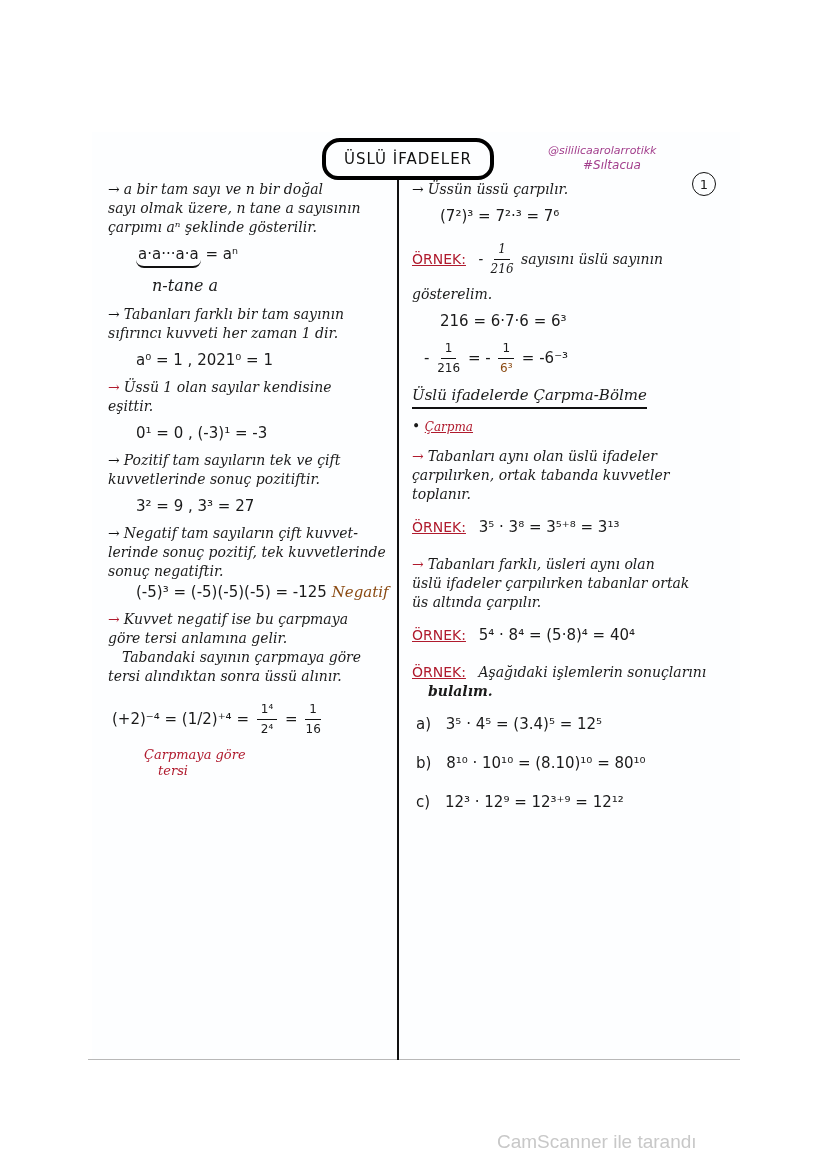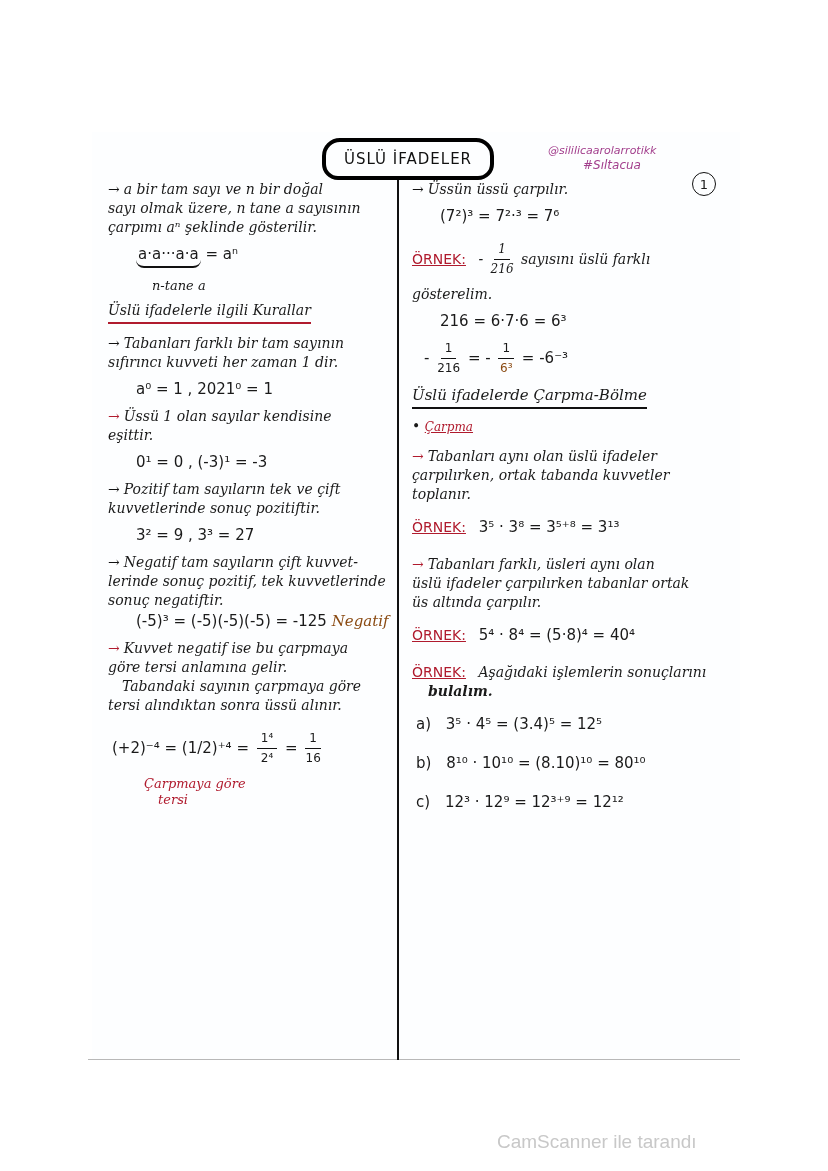--- a/index.html
+++ b/index.html
@@ -32,21 +32,21 @@
   .para { margin-bottom: 4px; }
   .arrow { color: #111; margin-right: 4px; font-style: normal; }
   .arrow.red { color: #b01b2e; }
   .math { font-family: "DejaVu Sans", sans-serif; font-style: normal; font-size: 15px; margin: 8px 0 8px 28px; }
   .heading-u { border-bottom: 2px solid #b01b2e; display: inline-block; padding-bottom: 2px; }
   .heading-k { border-bottom: 2px solid #111; display: inline-block; padding-bottom: 2px; font-size: 15px; }
   .ornek { color: #b01b2e; font-size: 14px; font-style: normal; text-decoration: underline; margin-right: 8px; font-family: "DejaVu Sans", sans-serif; }
   .red { color: #b01b2e; }
   .brown { color: #8a4a12; }
   .underbrace { border-bottom: 2px solid #111; display: inline-block; border-radius: 0 0 8px 8px; padding: 0 2px 2px; }
-  .underlabel { margin-left: 44px; font-size: 13px; }
+  .underlabel { margin-left: 44px; font-size: 16px; }
   .note-red { color: #b01b2e; font-size: 13px; margin-left: 36px; line-height: 16px; }
   .frac { display: inline-flex; flex-direction: column; align-items: center; vertical-align: middle; font-size: 12px; margin: 0 3px; }
   .frac .n { border-bottom: 1.5px solid #111; padding: 0 4px; }
   .item-label { font-style: normal; margin-right: 10px; }
   .watermark { position: absolute; left: 497px; top: 1131px; font-family: "Liberation Sans", sans-serif; font-size: 19px; color: #c8c8c8; }
   .gap { height: 10px; }
 </style>
 </head>
 <body>
 
@@ -63,21 +63,20 @@
   <div class="para">
     <div class="line"><span class="arrow">→</span><span>a bir tam sayı ve n bir doğal</span></div>
     <div class="line">sayı olmak üzere, n tane a sayısının</div>
     <div class="line">çarpımı aⁿ şeklinde gösterilir.</div>
   </div>
   <div class="math">
     <span class="underbrace">a·a···a·a</span>
     <span>= aⁿ</span>
   </div>
   <div class="underlabel">n-tane a</div>
-  <div style="margin-top:6px;"><span class="heading-u">Üslü ifadelerle ilgili Kurallar</span></div>
   <div class="gap"></div>
 
   <div class="para">
     <div class="line"><span class="arrow">→</span><span>Tabanları farklı bir tam sayının</span></div>
     <div class="line">sıfırıncı kuvveti her zaman 1 dir.</div>
     <div class="math">a⁰ = 1  ,  2021⁰ = 1</div>
   </div>
 
   <div class="para">
     <div class="line"><span class="arrow red">→</span><span>Üssü 1 olan sayılar kendisine</span></div>
@@ -132,21 +131,21 @@
   </div>
 
   <div class="para" style="margin-top:14px;">
     <div class="line">
       <span class="ornek">ÖRNEK:</span>
       <span>-</span>
       <span class="frac">
           <span class="n">1</span>
           <span>216</span>
         </span>
-      <span>sayısını üslü farklı</span>
+      <span>sayısını üslü sayının</span>
     </div>
     <div class="line" style="margin-top:6px;">gösterelim.</div>
     <div class="math">216 = 6·7·6 = 6³</div>
     <div class="math" style="margin-left:12px;">
       <span>-</span>
       <span class="frac">
           <span class="n">1</span>
           <span>216</span>
         </span>
       <span>= -</span>

